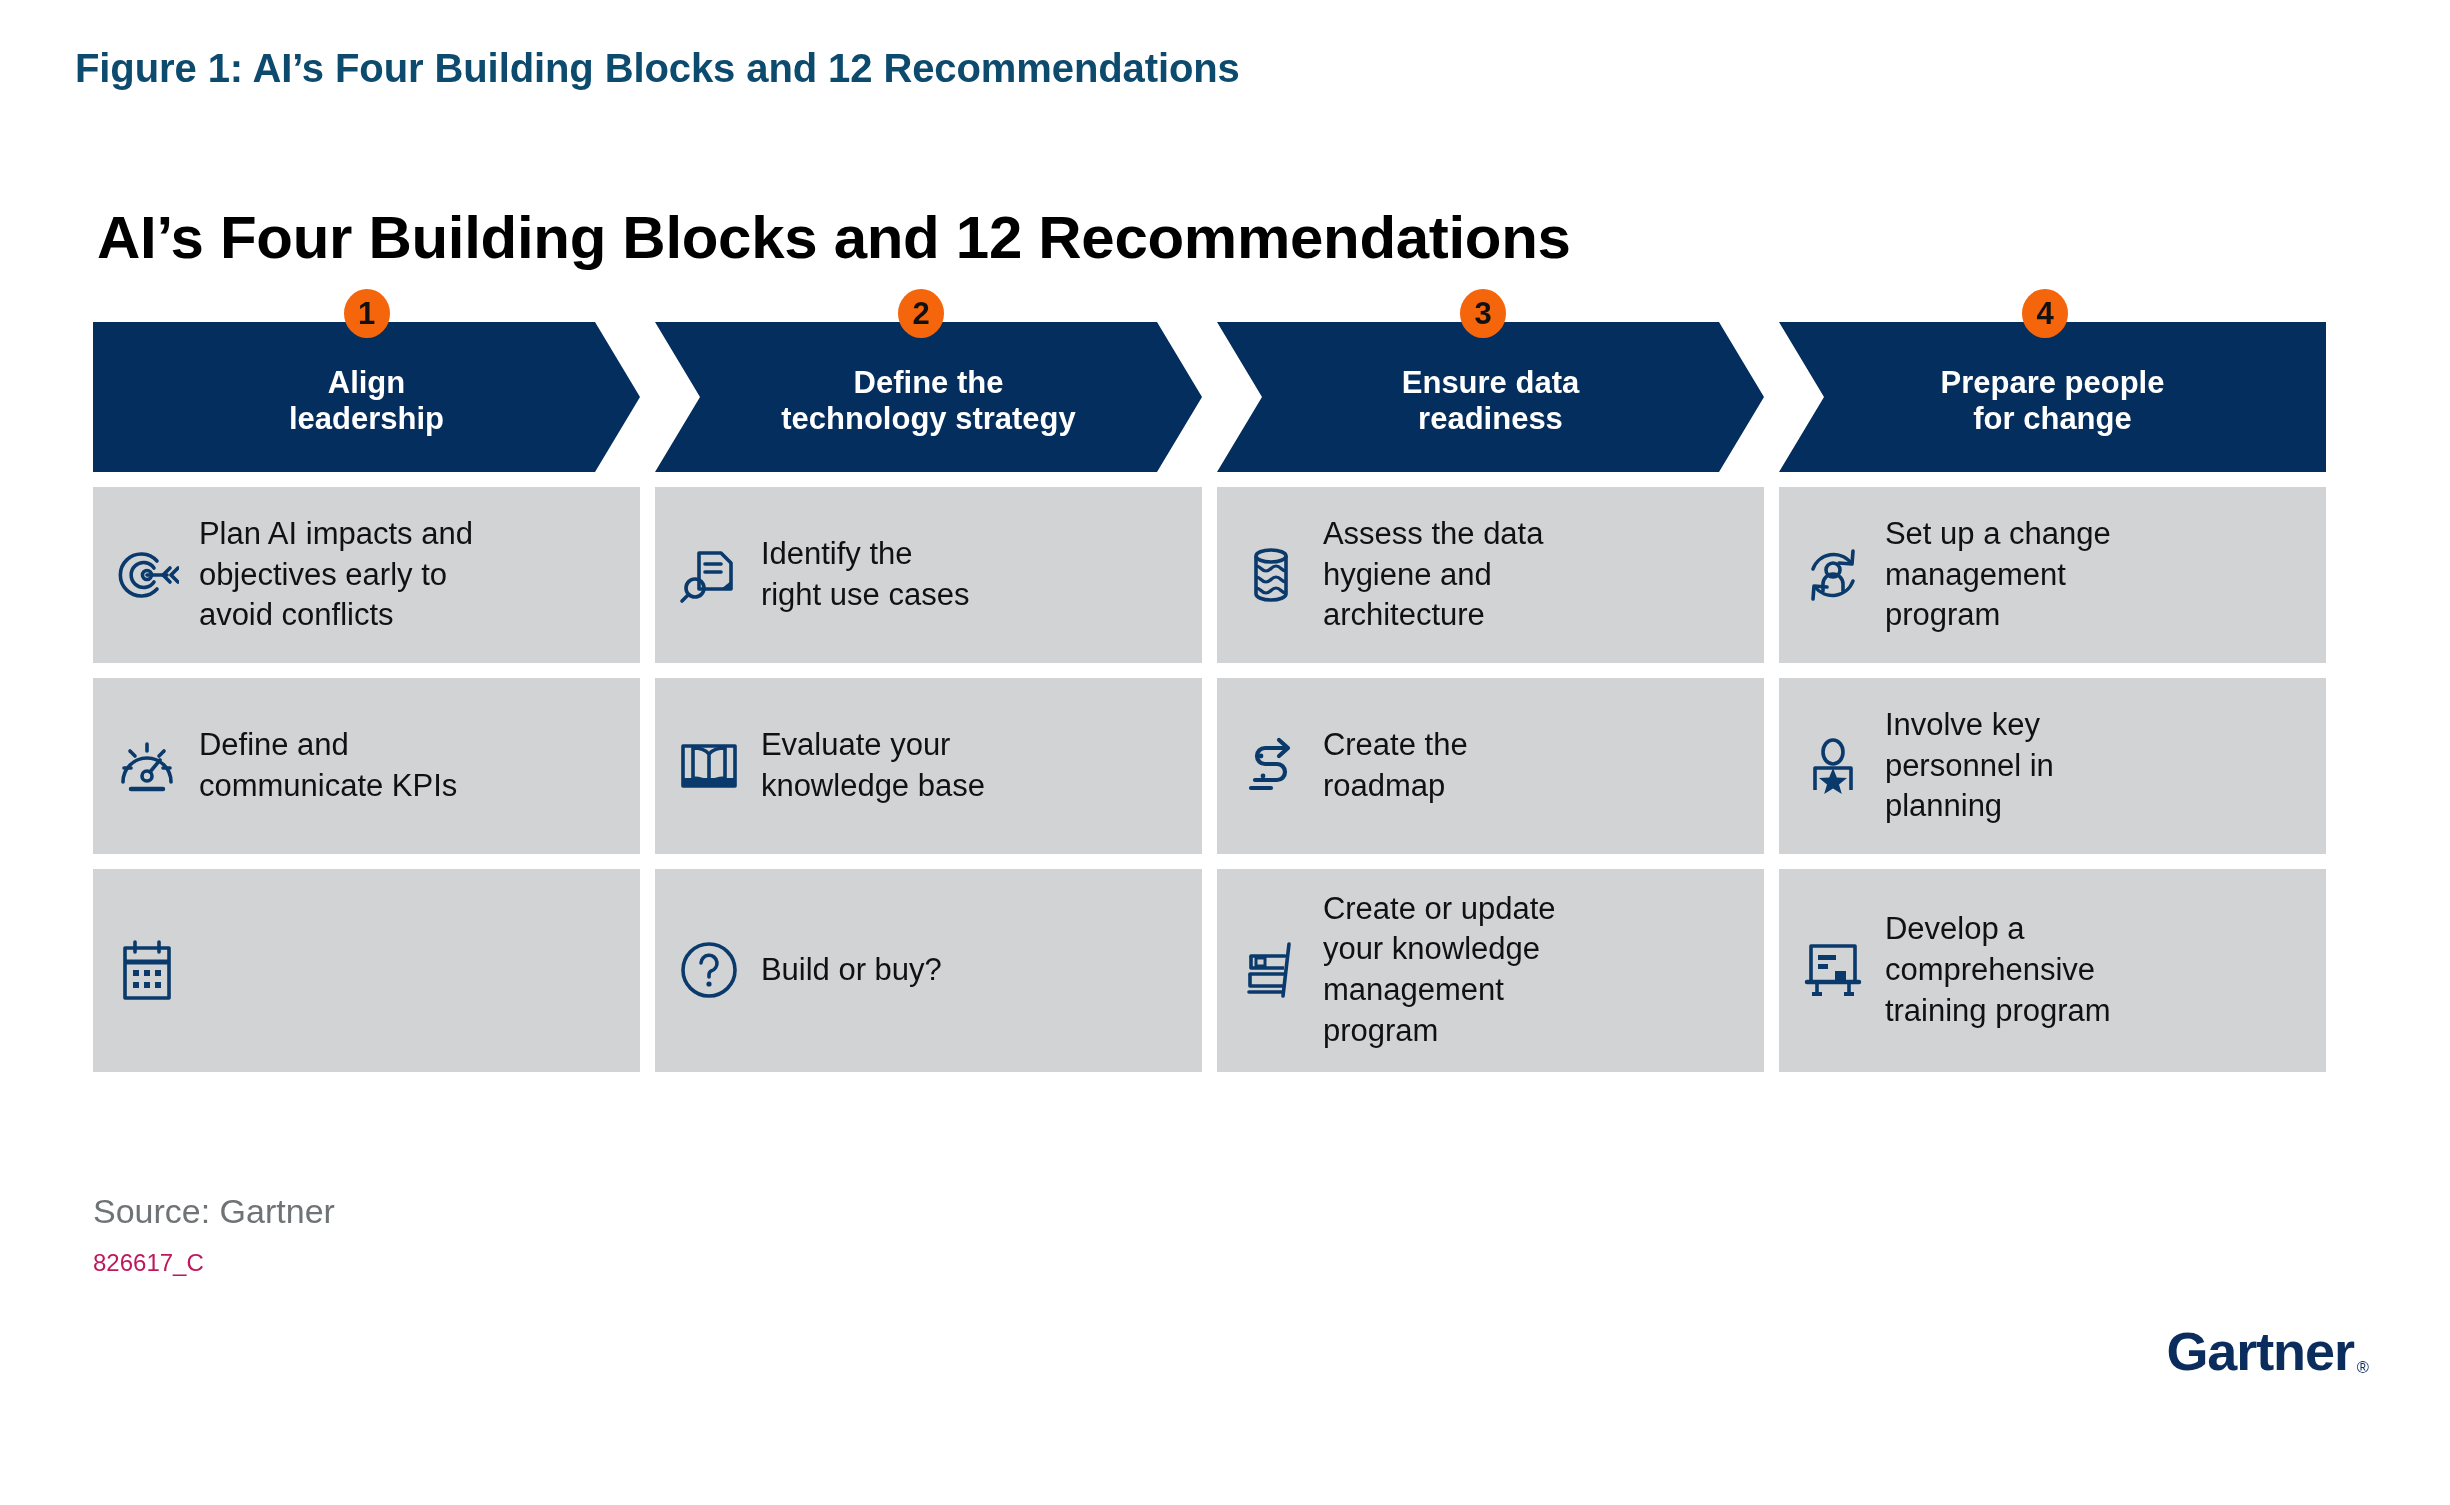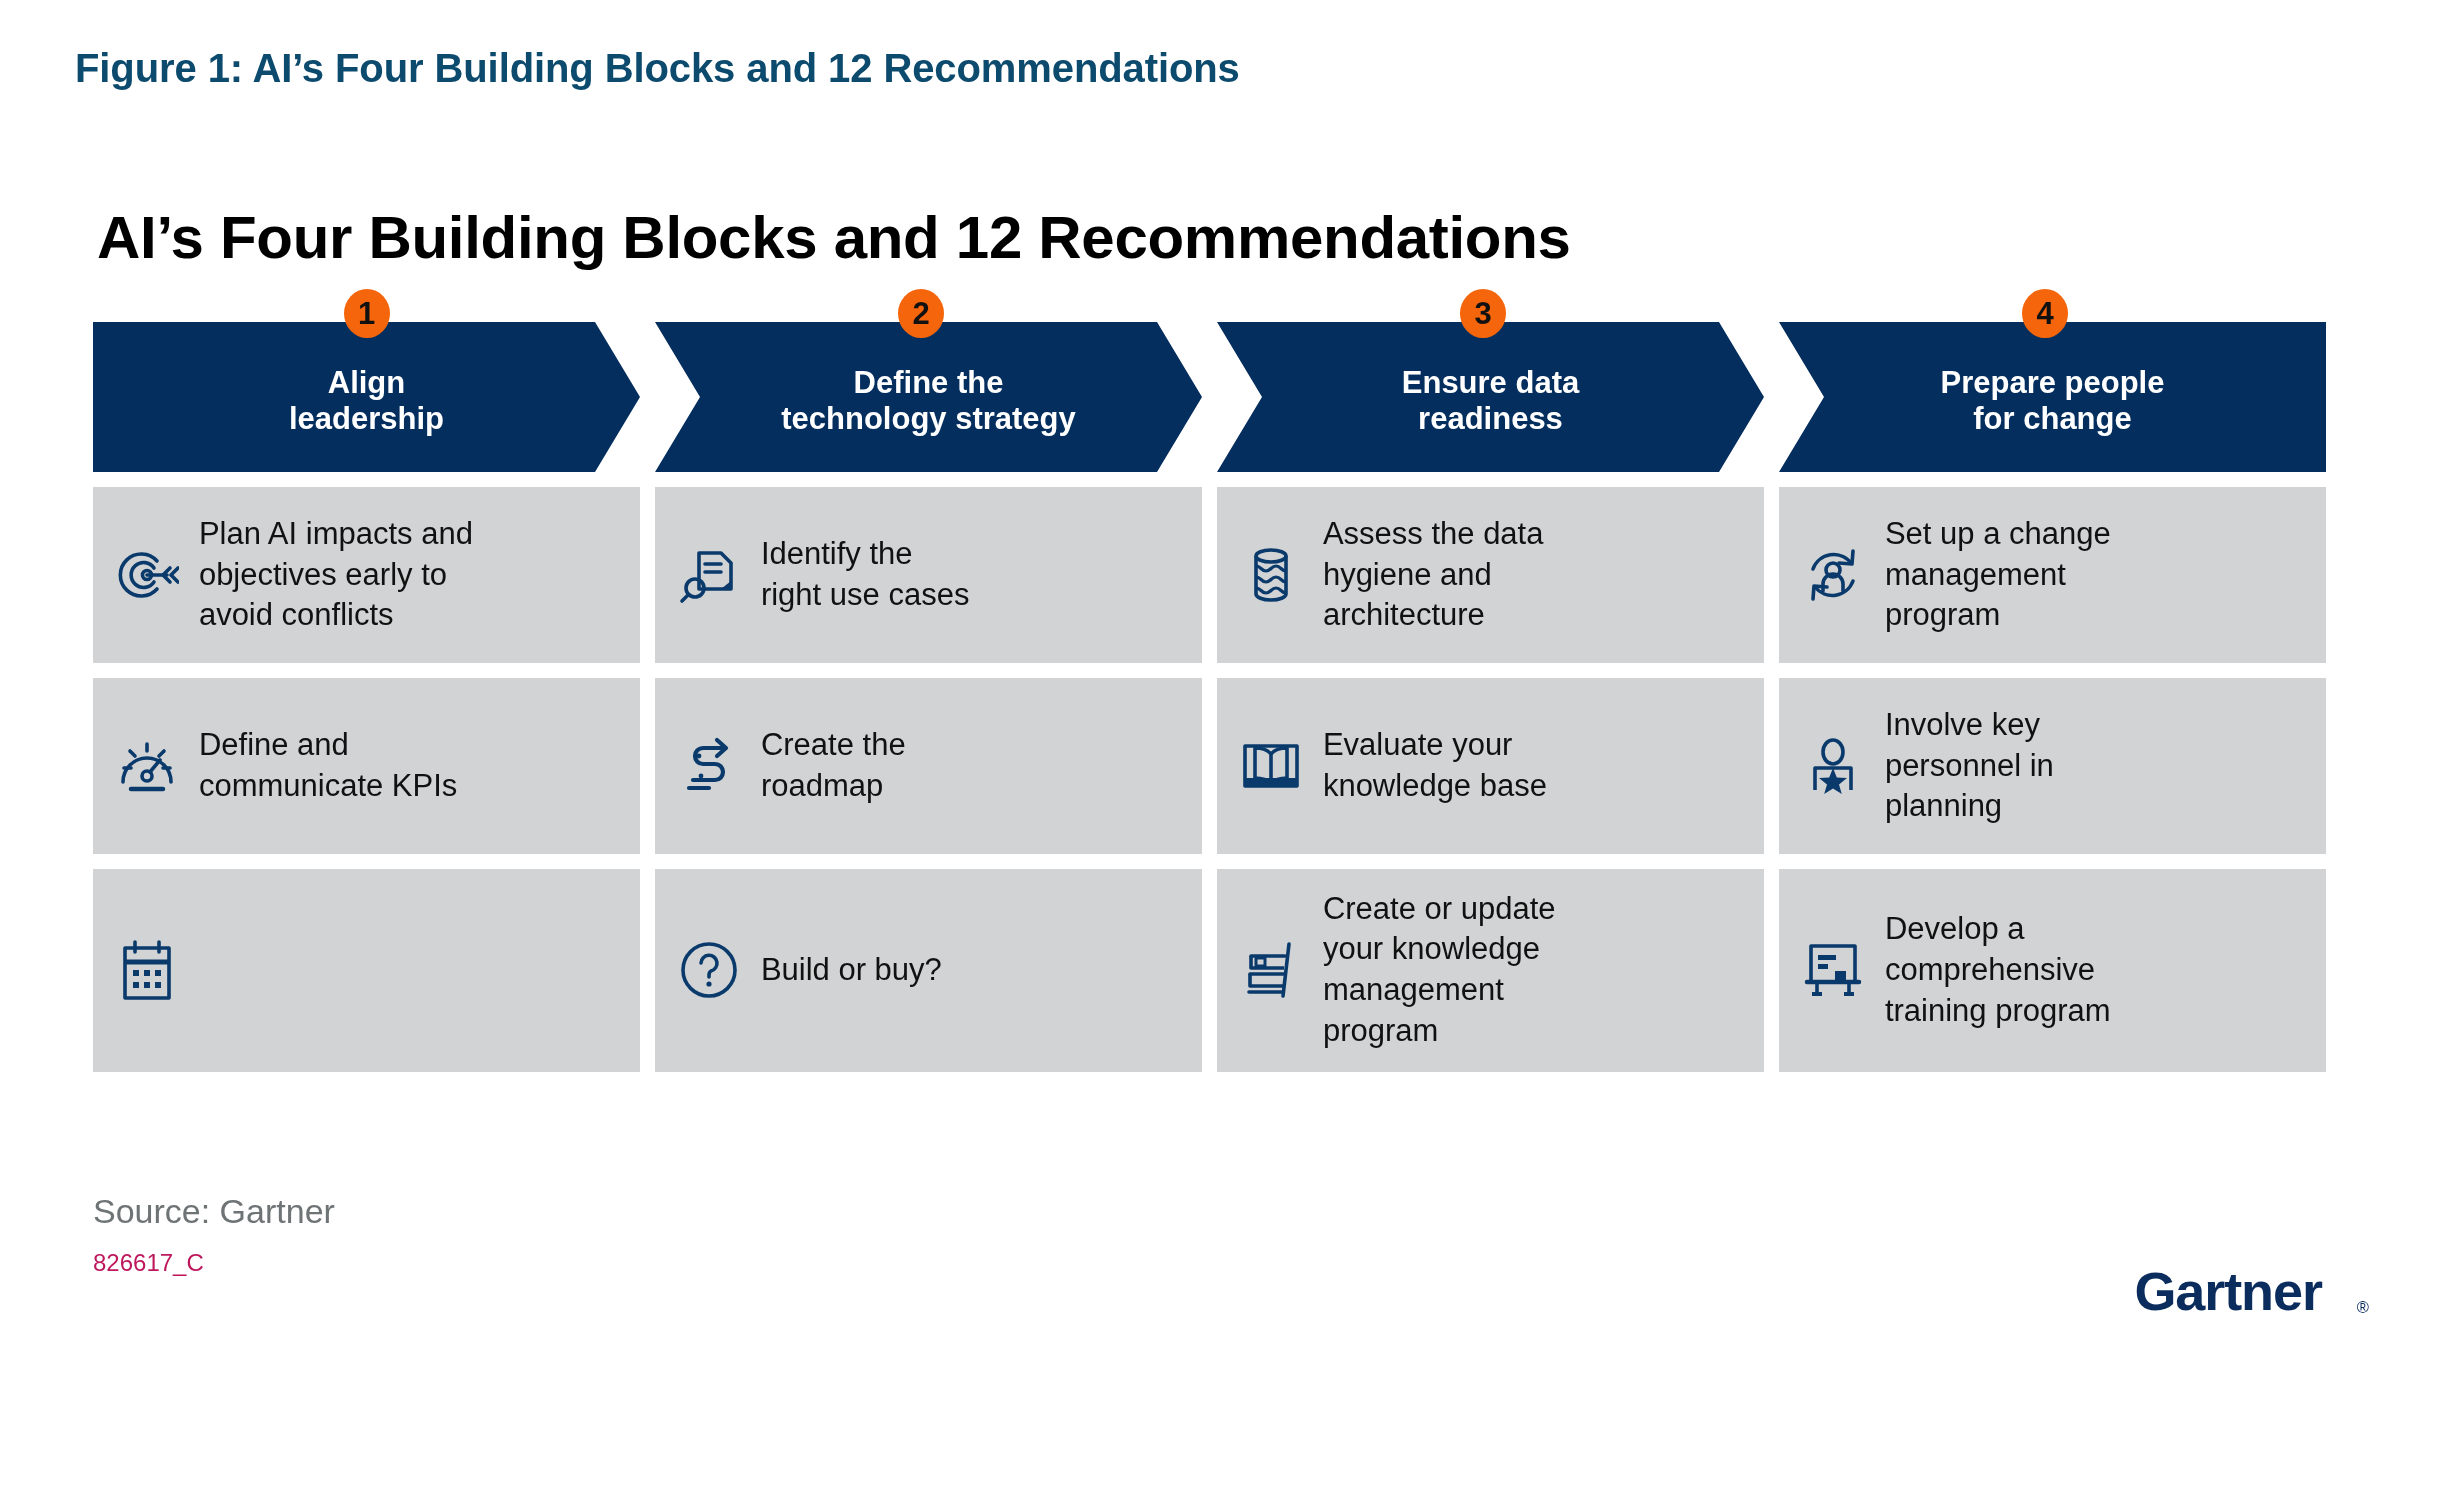--- a/index.html
+++ b/index.html
@@ -159,25 +159,24 @@
     left: 93px;
     top: 1249px;
     font-size: 24px;
     color: #be185d;
   }
 
   
   .brand {
     position: absolute;
     right: 81px;
-    top: 1264px;
+    top: 1324px;
     display: flex;
     align-items: flex-end;
     color: #0A2D5E;
-    gap: 32px;
   }
   .brand-word {
     font-size: 54px;
     font-weight: bold;
     letter-spacing: -1.1px;
     line-height: 1;
   }
   .brand-reg {
     font-size: 16.5px;
     line-height: 1;
@@ -307,44 +306,44 @@
           <line x1="35" y1="38" x2="45" y2="26" stroke-linecap="round"></line>
           <line x1="16" y1="55" x2="48" y2="55" stroke-width="4.5" stroke-linecap="round"></line>
         </svg>
       </span>
       <span class="cell-text">Define and
 communicate KPIs</span>
     </div>
 
     <div class="cell">
       <span class="cell-icon">
+        <svg width="64" height="64" viewBox="0 0 64 64" fill="none" stroke="#0A3A6B" stroke-width="3.6">
+          <rect x="6" y="12" width="52" height="40" stroke-linejoin="round"></rect>
+          <path d="M32 20v28"></path>
+          <path d="M32 20c-4-5-10-6-16-6v30c6 0 12 1 16 6" stroke-linejoin="round"></path>
+          <path d="M32 20c4-5 10-6 16-6v30c-6 0-12 1-16 6" stroke-linejoin="round"></path>
+          <rect x="6" y="44" width="52" height="8" fill="#0A3A6B" stroke="none"></rect>
+        </svg>
+      </span>
+      <span class="cell-text">Evaluate your
+knowledge base</span>
+    </div>
+
+    <div class="cell">
+      <span class="cell-icon">
         <svg width="64" height="64" viewBox="0 0 64 64" fill="none" stroke="#0A3A6B" stroke-width="4.2">
           <path d="M48 14H26a8 8 0 0 0 0 16h12a8 8 0 0 1 0 16H16" stroke-linecap="round" stroke-linejoin="round"></path>
           <polyline points="40,6 49,14 40,22" stroke-linejoin="round" stroke-linecap="round"></polyline>
           <circle cx="22" cy="22" r="2.4" fill="#0A3A6B" stroke="none"></circle>
           <circle cx="24" cy="42" r="2.4" fill="#0A3A6B" stroke="none"></circle>
           <line x1="12" y1="54" x2="32" y2="54" stroke-linecap="round"></line>
         </svg>
       </span>
       <span class="cell-text">Create the
 roadmap</span>
-    </div>
-
-    <div class="cell">
-      <span class="cell-icon">
-        <svg width="64" height="64" viewBox="0 0 64 64" fill="none" stroke="#0A3A6B" stroke-width="3.6">
-          <rect x="6" y="12" width="52" height="40" stroke-linejoin="round"></rect>
-          <path d="M32 20v28"></path>
-          <path d="M32 20c-4-5-10-6-16-6v30c6 0 12 1 16 6" stroke-linejoin="round"></path>
-          <path d="M32 20c4-5 10-6 16-6v30c-6 0-12 1-16 6" stroke-linejoin="round"></path>
-          <rect x="6" y="44" width="52" height="8" fill="#0A3A6B" stroke="none"></rect>
-        </svg>
-      </span>
-      <span class="cell-text">Evaluate your
-knowledge base</span>
     </div>
 
     <div class="cell">
       <span class="cell-icon">
         <svg width="64" height="64" viewBox="0 0 64 64" fill="none" stroke="#0A3A6B" stroke-width="3.6">
           <ellipse cx="32" cy="18" rx="10" ry="12"></ellipse>
           <path d="M14 56V34h36v22" stroke-linejoin="round"></path>
           <polygon points="32,34 35.8,43.5 46,44 38,50.5 40.8,60 32,54.5 23.2,60 26,50.5 18,44 28.2,43.5" fill="#0A3A6B" stroke="none"></polygon>
         </svg>
       </span>

